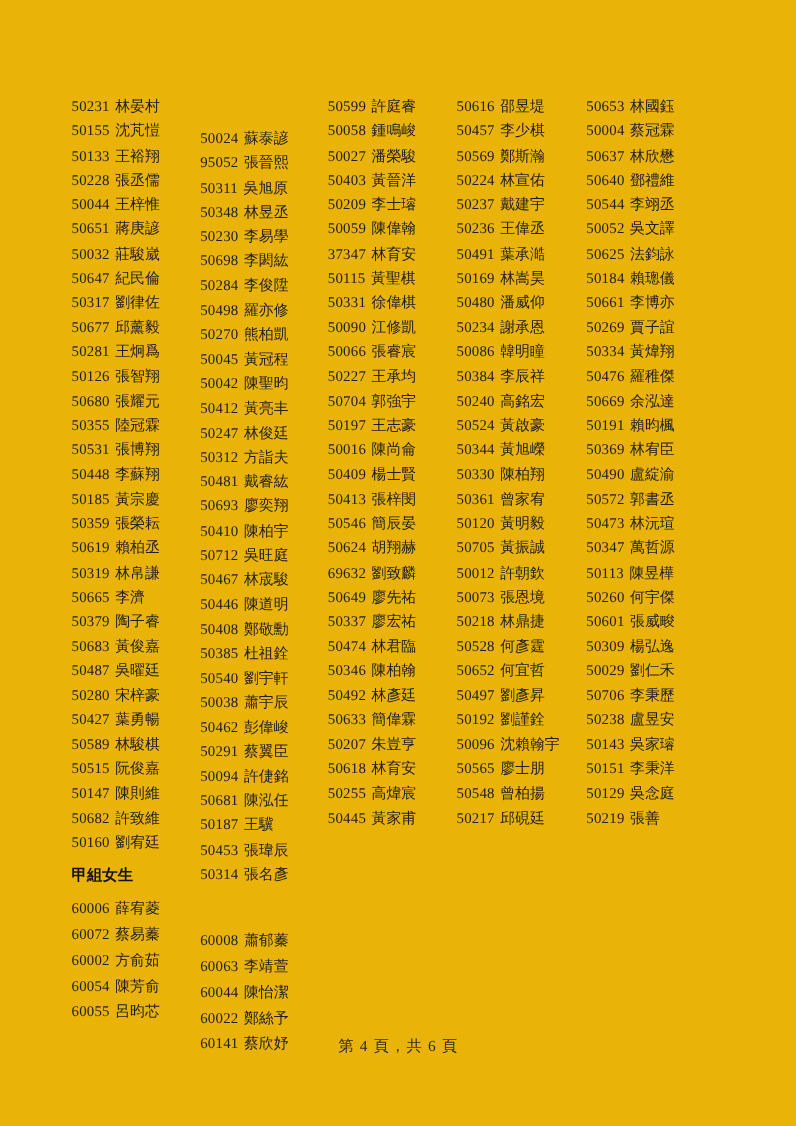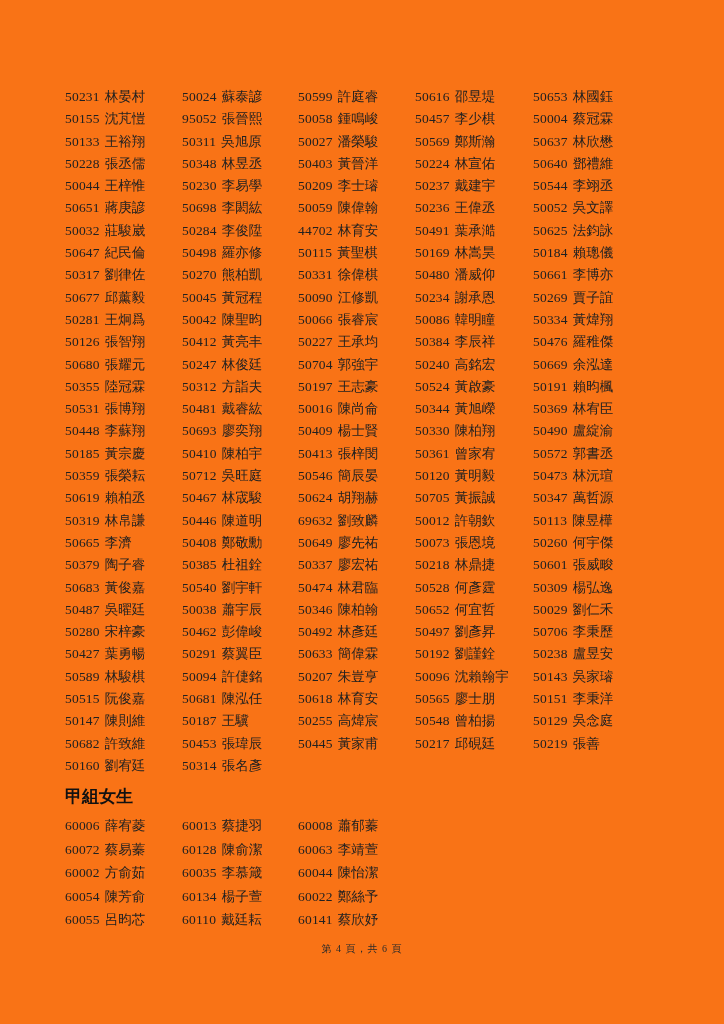--- a/index.html
+++ b/index.html
@@ -1,48 +1,48 @@
 <!DOCTYPE html>
 <html><head>
 <meta charset="utf-8">
 <style>
   html,body{margin:0;padding:0;background:#e8e8e8;}
   .page{
     position:relative;
     width:724px;height:1024px;
     margin:0 auto;
-    background:#f97316;
+    background:#eab308;
     color:#212121;
     font-family:"Liberation Serif","DejaVu Serif",serif;
     overflow:hidden;
   }
   .roster{position:absolute;display:flex;}
   .roster-boys{left:65px;top:86px;}
   .roster-girls{left:65px;top:814px;}
   .col{width:117px;}
-  .col:nth-child(2){width:116px;}
+  .col:nth-child(2){width:116px;margin-top:29px;}
   .col:nth-child(3){width:117px;}
   .col:nth-child(4){width:118px;}
   .col:nth-child(5){width:110px;}
   .entry{
     height:22.3px;line-height:22.3px;
     font-size:13.5px;white-space:nowrap;
   }
   .roster-girls .entry{height:23.6px;line-height:23.6px;}
   .eid{letter-spacing:.2px;}
   .ename{margin-left:5px;}
   .section-title{
     position:absolute;left:65px;top:788px;
-    font-family:Liberation Serif, serif;
-    font-weight:700;font-size:17px;line-height:18px;
+    font-family:Liberation Mono, monospace;
+    font-weight:700;font-size:14px;line-height:18px;
     color:#111111;
   }
   .footer{
     position:absolute;left:0;top:942px;width:724px;
-    text-align:center;font-size:10px;color:#2b2b2b;
+    text-align:center;font-size:14px;color:#2b2b2b;
     letter-spacing:1px;
   }
 </style>
 </head>
 <body>
 
 <div class="page">
 
   <div class="roster roster-boys">
     <div class="col">
@@ -180,21 +180,21 @@
         <div class="entry"><span class="eid">50058</span><span class="ename">鍾鳴峻</span></div>
 
         <div class="entry"><span class="eid">50027</span><span class="ename">潘榮駿</span></div>
 
         <div class="entry"><span class="eid">50403</span><span class="ename">黃晉洋</span></div>
 
         <div class="entry"><span class="eid">50209</span><span class="ename">李士璿</span></div>
 
         <div class="entry"><span class="eid">50059</span><span class="ename">陳偉翰</span></div>
 
-        <div class="entry"><span class="eid">44702</span><span class="ename">林育安</span></div>
+        <div class="entry"><span class="eid">37347</span><span class="ename">林育安</span></div>
 
         <div class="entry"><span class="eid">50115</span><span class="ename">黃聖棋</span></div>
 
         <div class="entry"><span class="eid">50331</span><span class="ename">徐偉棋</span></div>
 
         <div class="entry"><span class="eid">50090</span><span class="ename">江修凱</span></div>
 
         <div class="entry"><span class="eid">50066</span><span class="ename">張睿宸</span></div>
 
         <div class="entry"><span class="eid">50227</span><span class="ename">王承均</span></div>
@@ -371,32 +371,20 @@
         <div class="entry"><span class="eid">60072</span><span class="ename">蔡易蓁</span></div>
 
         <div class="entry"><span class="eid">60002</span><span class="ename">方俞茹</span></div>
 
         <div class="entry"><span class="eid">60054</span><span class="ename">陳芳俞</span></div>
 
         <div class="entry"><span class="eid">60055</span><span class="ename">呂昀芯</span></div>
       </div>
     <div class="col">
 
-        <div class="entry"><span class="eid">60013</span><span class="ename">蔡捷羽</span></div>
-
-        <div class="entry"><span class="eid">60128</span><span class="ename">陳俞潔</span></div>
-
-        <div class="entry"><span class="eid">60035</span><span class="ename">李慕箴</span></div>
-
-        <div class="entry"><span class="eid">60134</span><span class="ename">楊子萱</span></div>
-
-        <div class="entry"><span class="eid">60110</span><span class="ename">戴廷耘</span></div>
-      </div>
-    <div class="col">
-
         <div class="entry"><span class="eid">60008</span><span class="ename">蕭郁蓁</span></div>
 
         <div class="entry"><span class="eid">60063</span><span class="ename">李靖萱</span></div>
 
         <div class="entry"><span class="eid">60044</span><span class="ename">陳怡潔</span></div>
 
         <div class="entry"><span class="eid">60022</span><span class="ename">鄭絲予</span></div>
 
         <div class="entry"><span class="eid">60141</span><span class="ename">蔡欣妤</span></div>
       </div>

